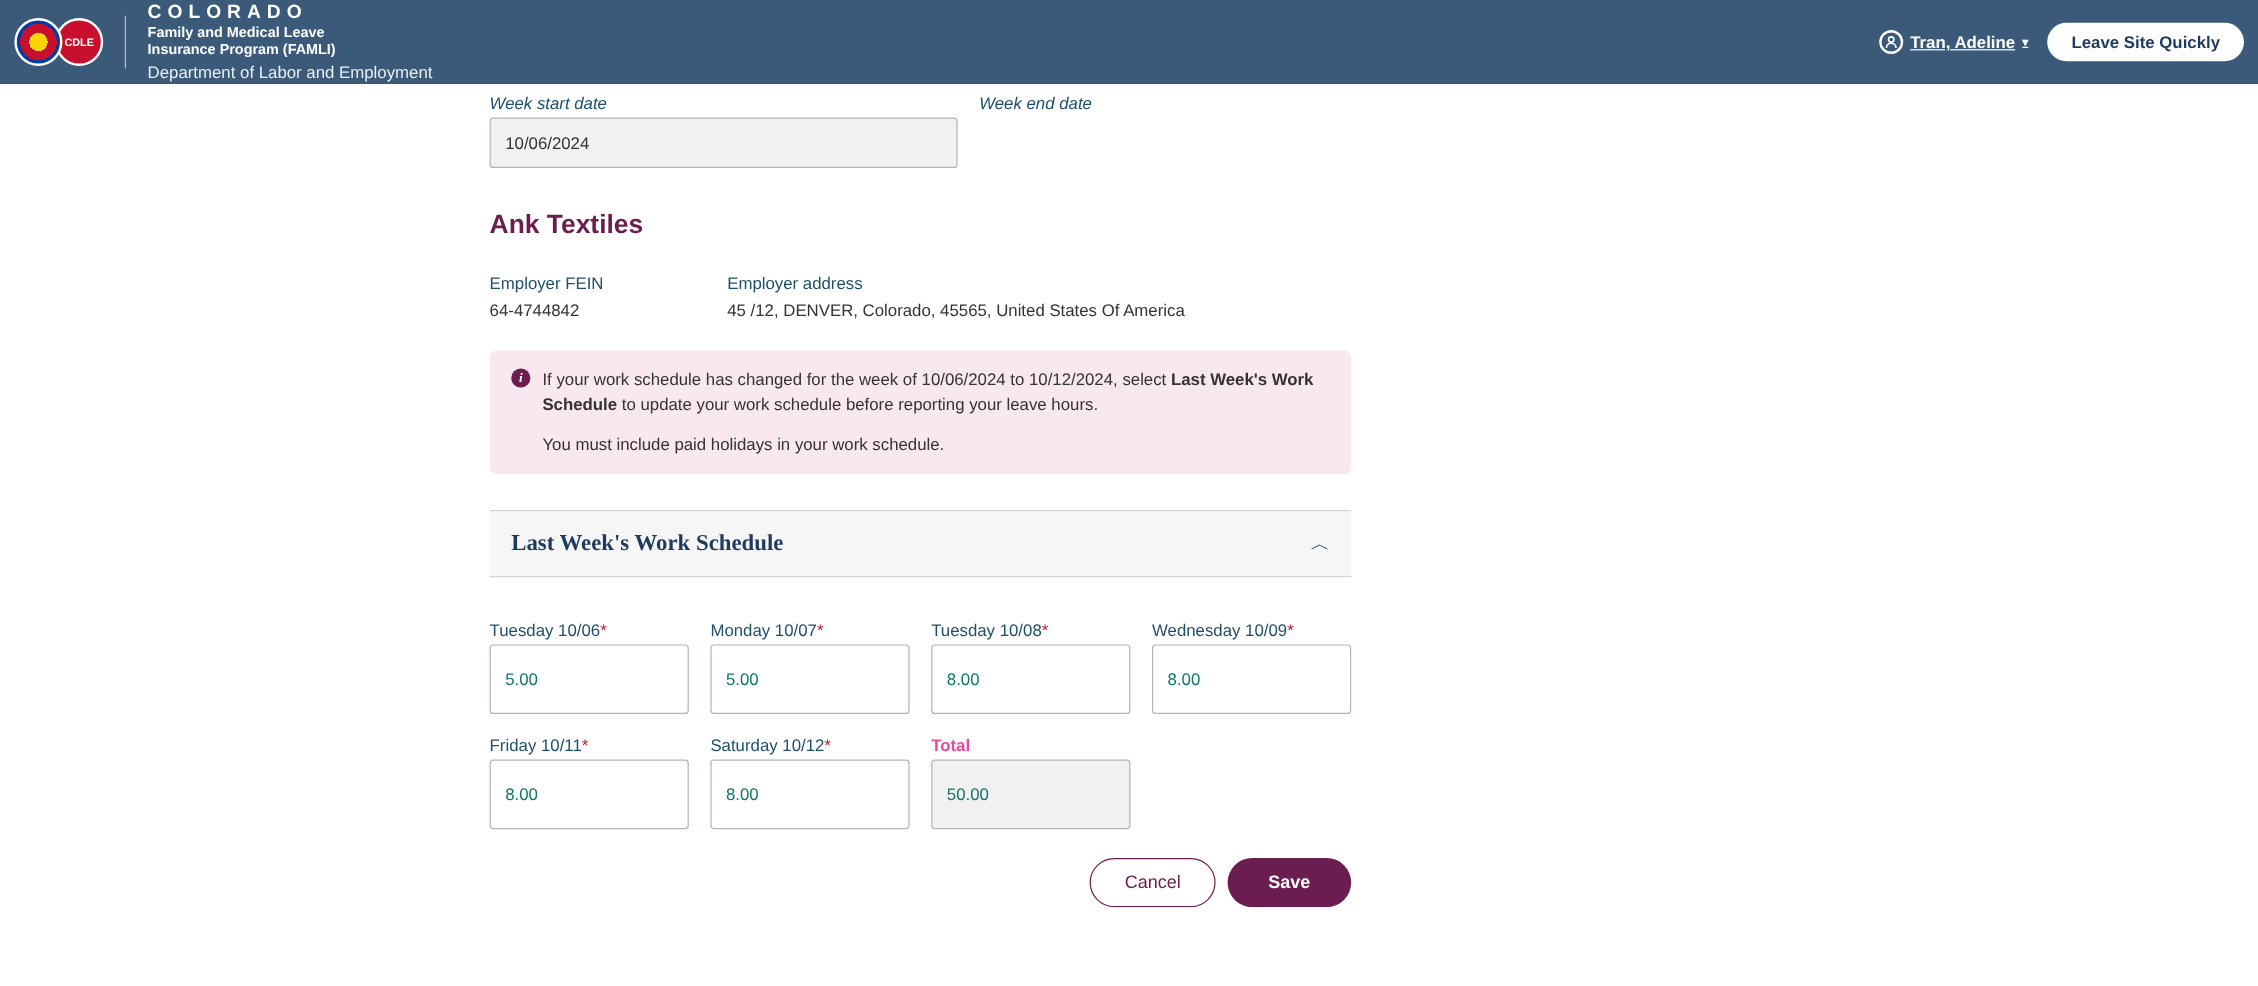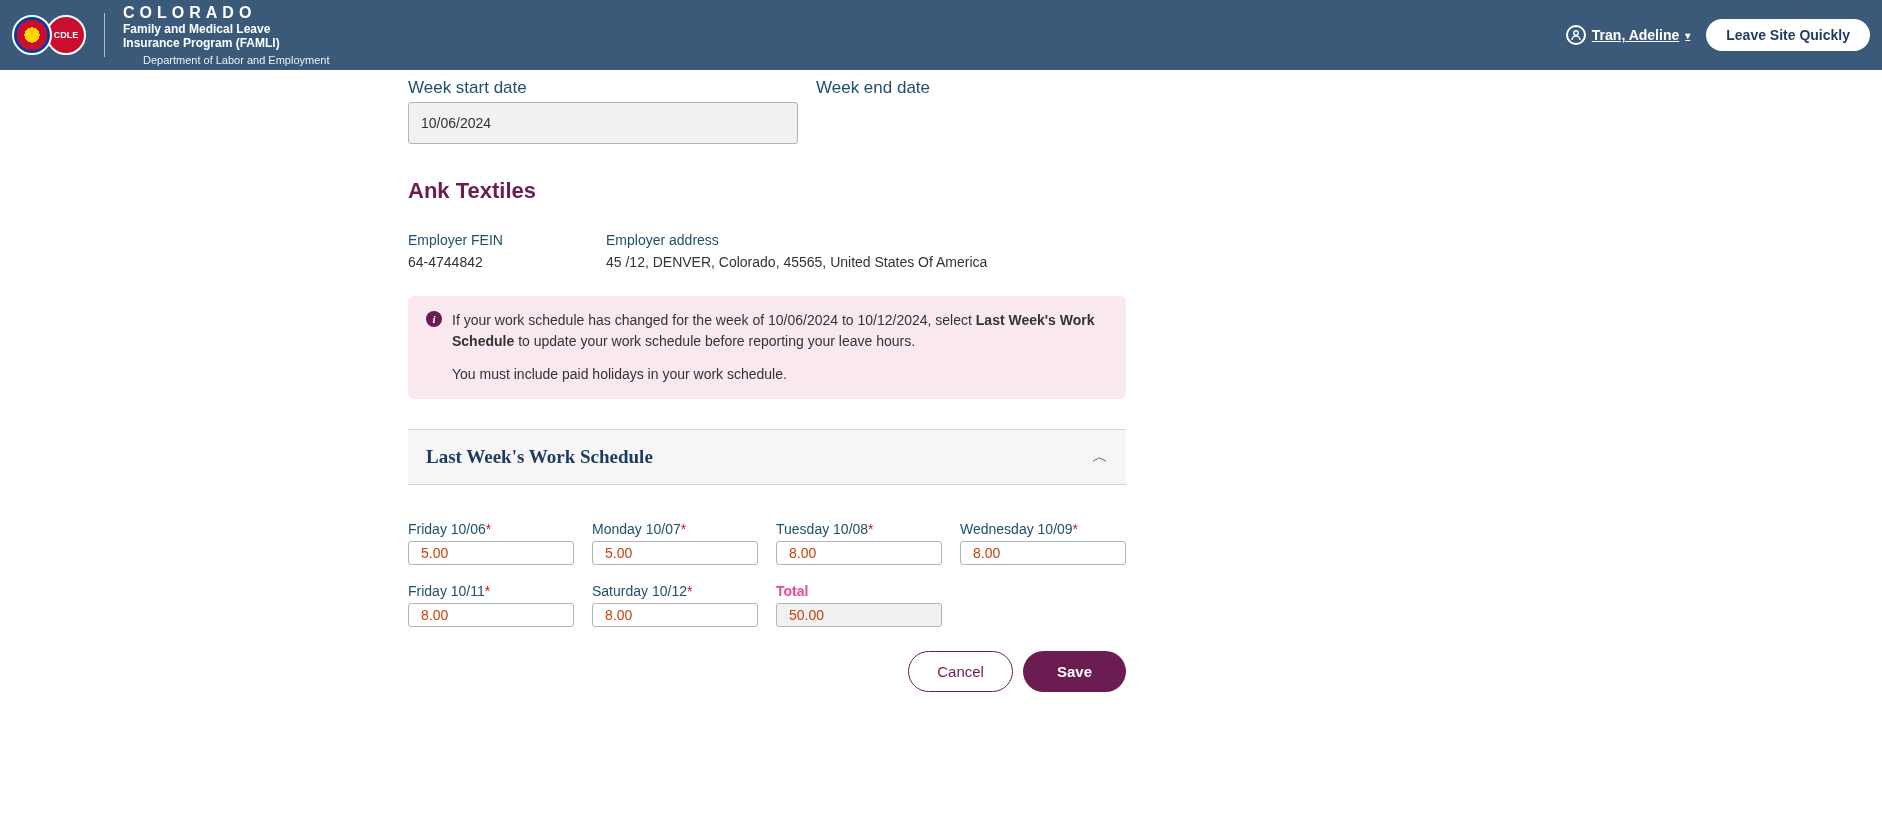--- a/index.html
+++ b/index.html
@@ -31,40 +31,40 @@
     width: 40px; height: 40px; border-radius: 50%;
     background: #c8102e;
     border: 2px solid #fff;
     margin-left: -6px;
     display:flex;align-items:center;justify-content:center;
     font-size:9px;color:#fff;font-weight:bold;
   }
   .logo-divider { width: 1px; height: 44px; background: rgba(255,255,255,0.6); margin: 0 8px; }
   .logo-text .t1 { font-size: 16px; letter-spacing: 5px; font-weight: 600; }
   .logo-text .t2 { font-size: 12px; font-weight: 600; line-height: 1.2; }
-  .logo-text .t3 { font-size: 11px; margin-top: 4px; opacity: 0.9; margin-left: 20px; }
+  .logo-text .t3 { font-size: 14px; margin-top: 4px; opacity: 0.9; }
   .header-right { display: flex; align-items: center; gap: 16px; }
   .user-link {
     color: #fff; text-decoration: underline; font-weight: 600;
     display: flex; align-items: center; gap: 6px; cursor: pointer;
   }
   .user-icon {
     width: 20px; height: 20px; border: 2px solid #fff; border-radius: 50%;
     display: flex; align-items: center; justify-content: center;
   }
   .caret { font-size: 10px; }
   .leave-btn {
     background: #fff; color: #1e3a5f; border-radius: 20px;
     padding: 8px 20px; font-weight: 600; border: none; cursor: pointer;
     font-size: 14px;
   }
   .content { margin-left: 408px; width: 718px; }
   .row { display: flex; gap: 18px; }
   .field { display: flex; flex-direction: column; }
-  .field-label { color: #1e4f6b; font-size: 17px; margin-bottom: 4px; }
+  .field-label { color: #1e4f6b; font-size: 14px; margin-bottom: 4px; font-style: italic; }
   .date-input {
     width: 390px; height: 42px; padding: 0 12px;
     border: 1px solid #adb5bd; border-radius: 3px;
     background: #f1f1f1; font-size: 14px; color: #333;
   }
   .employer-title {
     color: #6b1d52; font-size: 22px; font-weight: 600;
     margin-top: 34px; margin-bottom: 28px;
   }
   .info-row { display: flex; gap: 16px; margin-bottom: 8px; }
@@ -106,23 +106,23 @@
   .accordion-caret { color: #1e4f6b; font-size: 16px; }
   .schedule-grid {
     display: grid;
     grid-template-columns: repeat(4, 1fr);
     gap: 18px 18px;
     margin-top: 36px;
   }
   .sched-label { color: #1e4f6b; font-size: 14px; }
   .req { color: #c8102e; }
   .sched-input {
-    width: 100%; height: 24px; padding: 0 12px;
+    width: 100%; height: 58px; padding: 0 12px;
     border: 1px solid #adb5bd; border-radius: 3px;
-    font-size: 14px; color: #c2410c; margin-top: 4px; background: #fff;
+    font-size: 14px; color: #0f766e; margin-top: 4px; background: #fff;
   }
   .sched-input.readonly { background: #f1f1f1; }
   .total-label { color: #ec4899; font-weight: 700; font-size: 14px; }
   .btn-row { display: flex; justify-content: flex-end; gap: 10px; margin-top: 24px; }
   .btn-cancel {
     background: #fff; color: #6b1d52; border: 1.5px solid #6b1d52;
     border-radius: 22px; padding: 8px 28px; font-size: 15px; cursor: pointer;
     font-weight: 500;
   }
   .btn-save {
@@ -202,21 +202,21 @@
     </div>
   </div>
 
   <div class="accordion">
     <div class="accordion-title">Last Week's Work Schedule</div>
     <div class="accordion-caret">︿</div>
   </div>
 
   <div class="schedule-grid">
     <div>
-      <label class="sched-label"><span>Friday 10/06</span><span class="req">*</span></label>
+      <label class="sched-label"><span>Tuesday 10/06</span><span class="req">*</span></label>
       <input class="sched-input" value="5.00" style="">
     </div>
     <div>
       <label class="sched-label"><span>Monday 10/07</span><span class="req">*</span></label>
       <input class="sched-input" value="5.00" style="">
     </div>
     <div>
       <label class="sched-label"><span>Tuesday 10/08</span><span class="req">*</span></label>
       <input class="sched-input" value="8.00" style="">
     </div>

